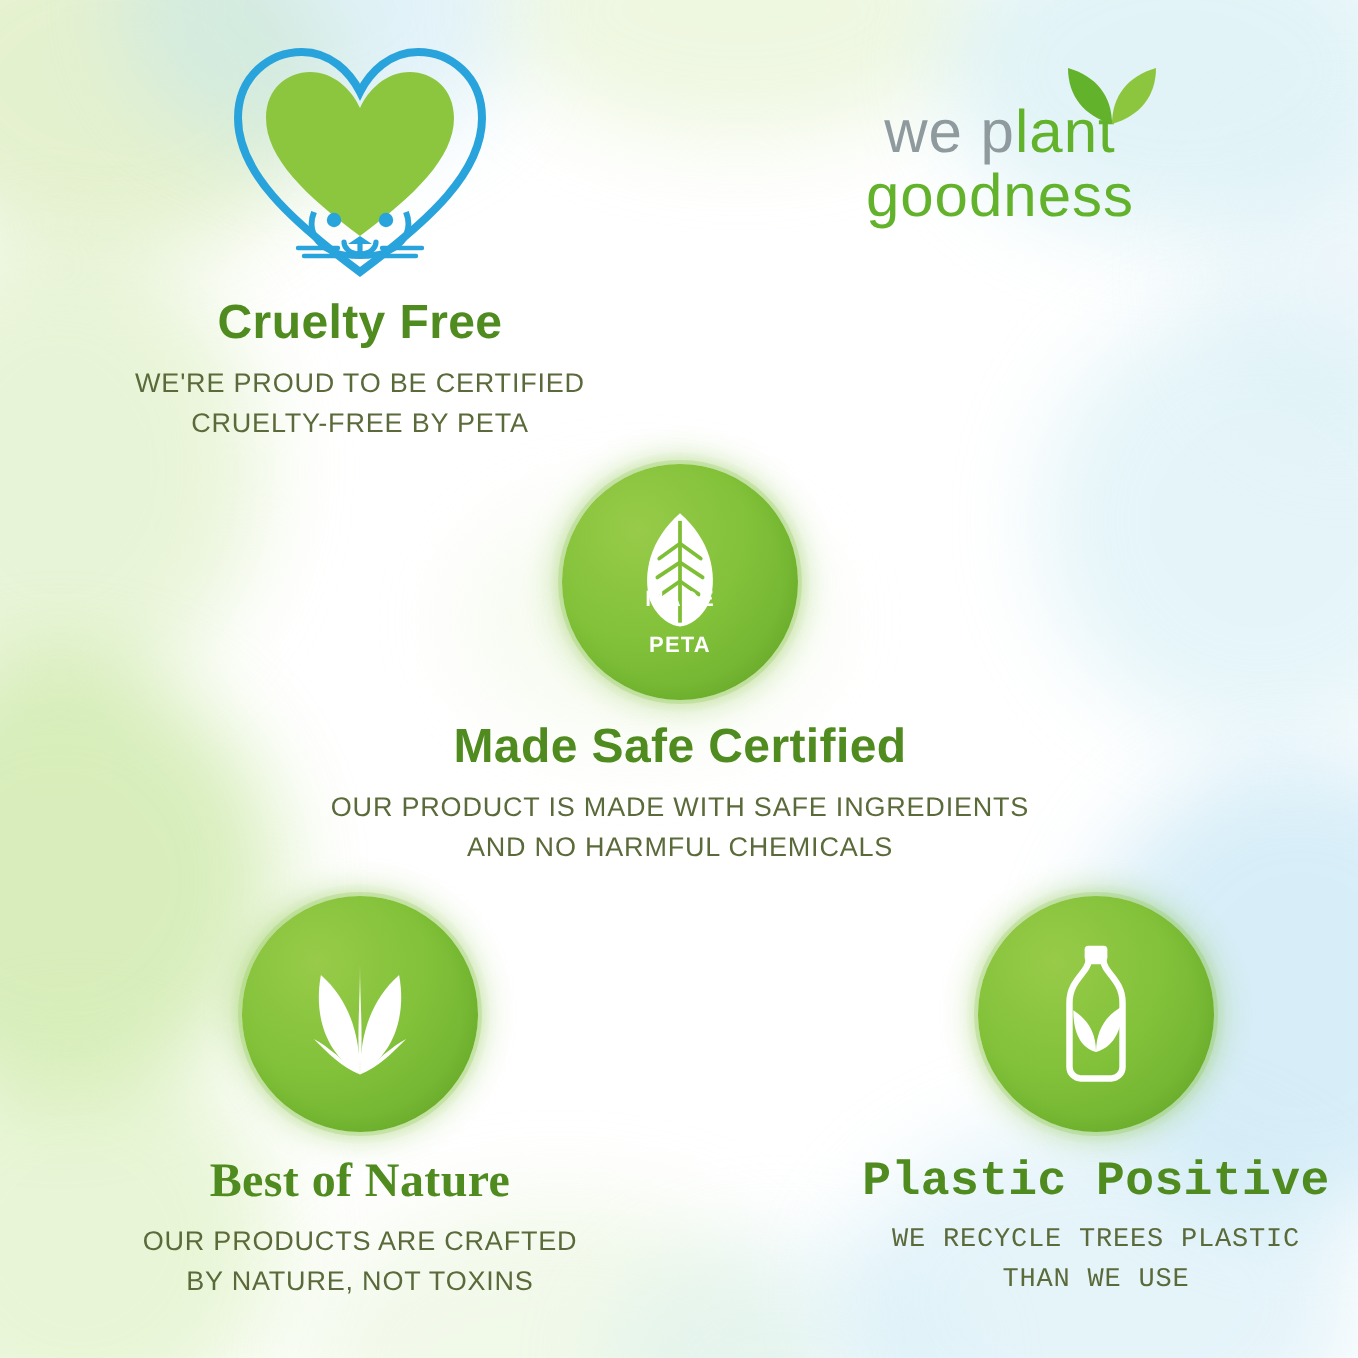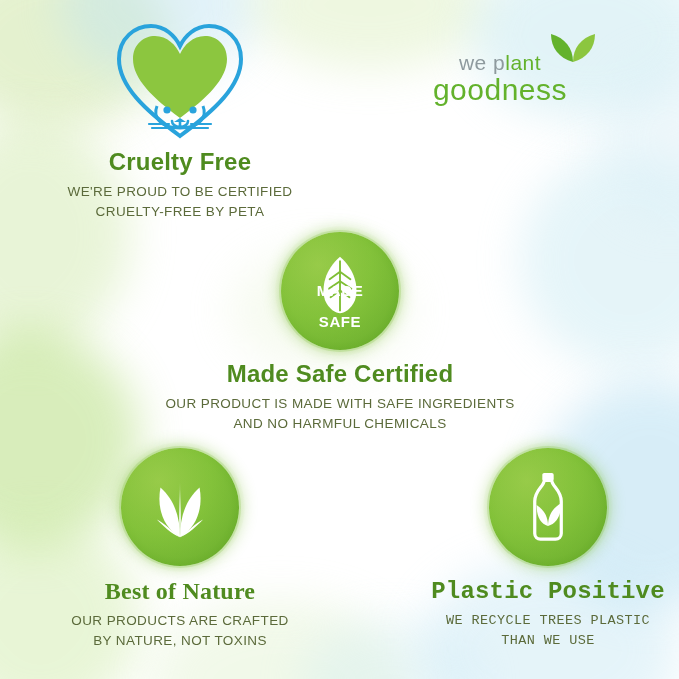--- a/index.html
+++ b/index.html
@@ -75,33 +75,33 @@
     background: radial-gradient(circle, rgba(140,200,70,.30) 55%, rgba(140,200,70,0) 72%);
     pointer-events: none;
   }
   .badge svg { position: relative; z-index: 2; }
 
   .madesafe-text {
     position: absolute;
     z-index: 3;
     bottom: 20px; left: 0; right: 0;
     color: #ffffff;
-    font-size: 15px;
+    font-size: 11px;
     font-weight: bold;
     line-height: 1.05;
     letter-spacing: .6px;
     white-space: pre-line;
   }
 
   
   .bunny-wrap { width: 150px; height: 128px; margin: 0 auto; }
 
   
   .wpg { width: 210px; margin: 0 auto; text-align: center; line-height: 1; }
-  .wpg-l1 { font-size: 21px; color: #8e9a9e; letter-spacing: .5px; }
+  .wpg-l1 { font-size: 30px; color: #8e9a9e; letter-spacing: .5px; }
   .wpg-l2 { font-size: 30px; color: #63b22c; letter-spacing: .5px; margin-top: 2px; }
   .wpg-l1 .hl { color: #63b22c; }
 </style>
 </head>
 <body>
 
 <div class="page">
 
   <div class="bg">
     <div class="blob b1"></div>
@@ -163,21 +163,21 @@
 
     <div class="cell" style="left:150px; top:232px; width:380px;">
       <div class="badge">
         <svg viewBox="0 0 60 70" width="58" height="66" style="margin-top:-14px;">
           <path d="M30 6 C 14 20, 10 38, 14 52 C 18 62, 26 66, 30 66 C 34 66, 42 62, 46 52 C 50 38, 46 20, 30 6 Z" fill="#ffffff"></path>
           <path d="M30 10 L30 64" stroke="#7fbf35" stroke-width="2"></path>
           <path d="M30 22 L19 30 M30 32 L18 40 M30 42 L20 49 M30 22 L41 30 M30 32 L42 40 M30 42 L40 49" stroke="#7fbf35" stroke-width="2" stroke-linecap="round"></path>
         </svg>
         <div class="madesafe-text">
           <span>MADE</span><br>
-          <span>SAFE</span>
+          <span>PETA</span>
         </div>
       </div>
       <div class="title" style="margin-top:10px;">Made Safe Certified</div>
       <div class="desc">OUR PRODUCT IS MADE WITH SAFE INGREDIENTS
 AND NO HARMFUL CHEMICALS</div>
     </div>
 
     <div class="cell" style="left:20px; top:448px; width:320px;">
       <div class="badge">
         <svg viewBox="0 0 80 72" width="72" height="64">

